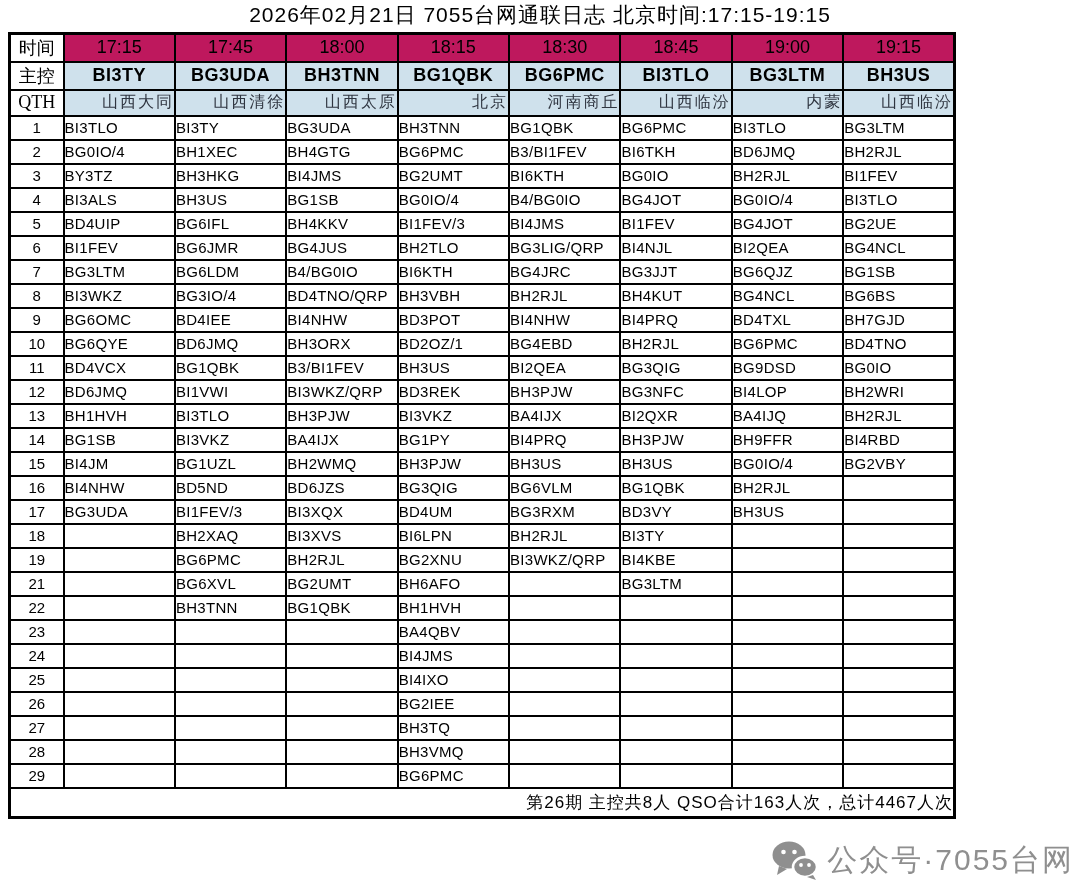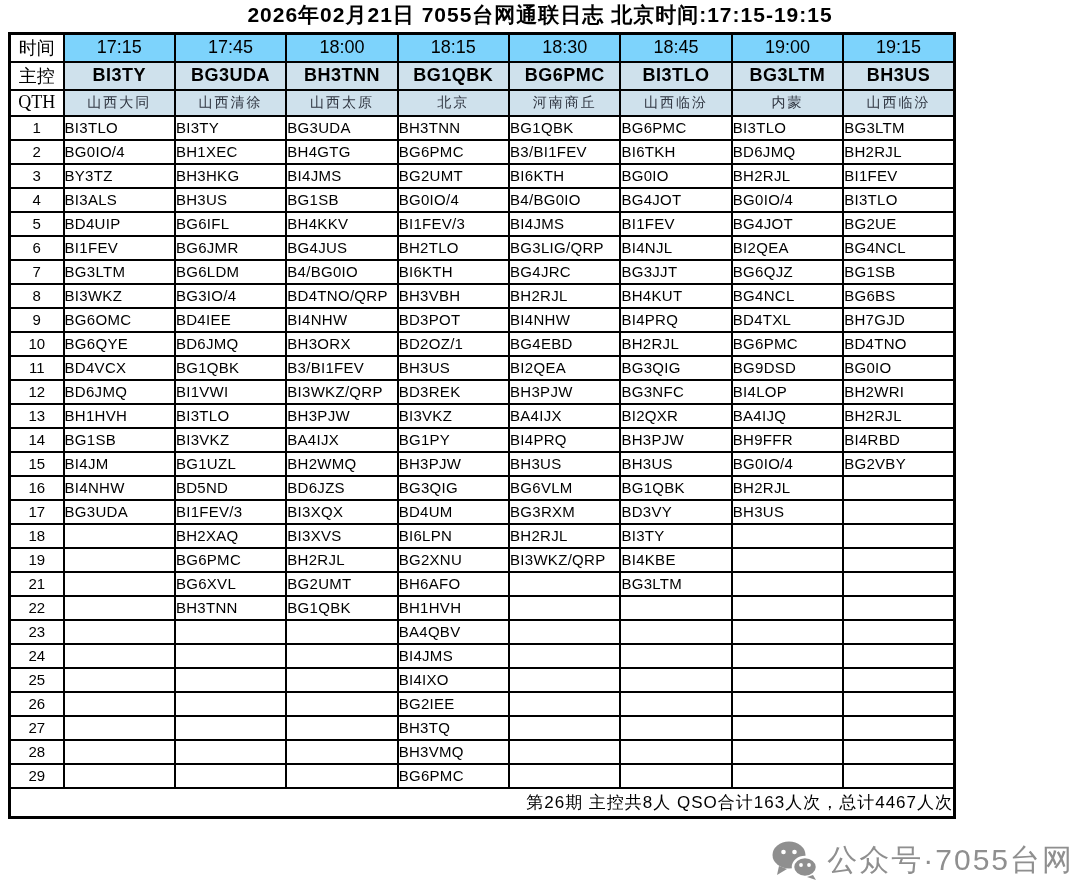--- a/index.html
+++ b/index.html
@@ -2,21 +2,21 @@
 <html><head>
 <meta charset="utf-8">
 <style>
   html,body{margin:0;padding:0;}
   body{
     width:1080px;height:896px;position:relative;background:#ffffff;
     font-family:"Liberation Sans",sans-serif;color:#000;overflow:hidden;
   }
   .title{
     position:absolute;top:1px;left:0;width:1080px;height:30px;
-    text-align:center;font-size:21px;font-weight:bold;letter-spacing:1px;
+    text-align:center;font-size:21px;font-weight:normal;letter-spacing:1px;
     font-family:"Liberation Sans",sans-serif;
   }
   table.log{
     position:absolute;left:8px;top:32px;width:948px;
     border-collapse:collapse;table-layout:fixed;
     border:3px solid #000;
   }
   table.log th,table.log td{
     border:2px solid #000;overflow:hidden;white-space:nowrap;padding:0;
   }
@@ -24,28 +24,28 @@
   tr.time-row{height:28px;}
   tr.ctl-row{height:28px;}
   tr.qth-row{height:26px;}
   tbody tr{height:24px;}
   tfoot tr{height:30px;}
   th.lbl{
     background:#ffffff;font-weight:normal;font-size:18px;
     font-family:"Liberation Serif",serif;text-align:center;
   }
   th.time-cell{
-    background:#7dd3fc;font-weight:normal;font-size:18px;text-align:center;margin-top:12px;
+    background:#be185d;font-weight:normal;font-size:18px;text-align:center;margin-top:12px;
   }
   th.ctl-cell{
     background:#cfe1ec;font-weight:bold;font-size:18px;text-align:center;letter-spacing:0.5px;
   }
   th.qth-cell{
-    background:#cfe1ec;font-weight:normal;font-size:14px;color:#2f3540;
-    font-family:"Liberation Serif",serif;text-align:center;letter-spacing:2px;
+    background:#cfe1ec;font-weight:normal;font-size:16px;color:#2f3540;
+    font-family:"Liberation Serif",serif;text-align:right;letter-spacing:2px;
   }
   td.num{text-align:center;font-size:15px;}
   td.call{text-align:left;font-size:15px;padding-left:8px;letter-spacing:0.3px;}
   td.footer-cell{
     text-align:right;font-size:17px;padding-right:8px;letter-spacing:1px;
   }
   .watermark{
     position:absolute;right:6px;top:840px;height:40px;
     display:flex;align-items:center;gap:8px;
     color:#8f8f8f;font-size:30px;letter-spacing:2px;

